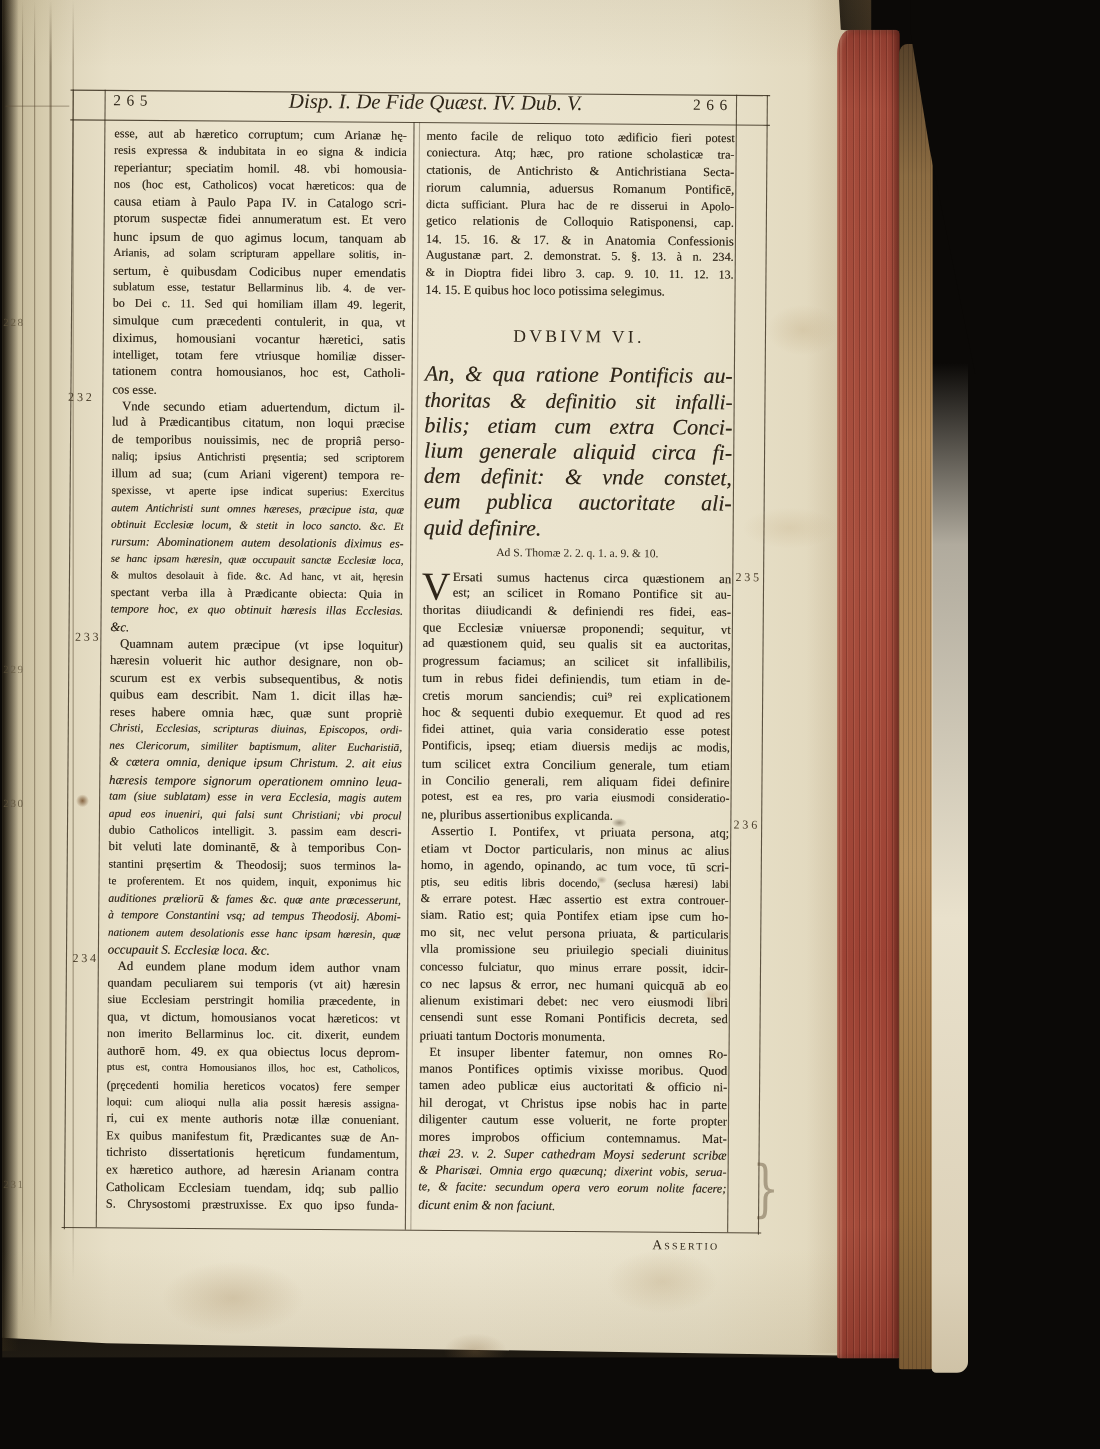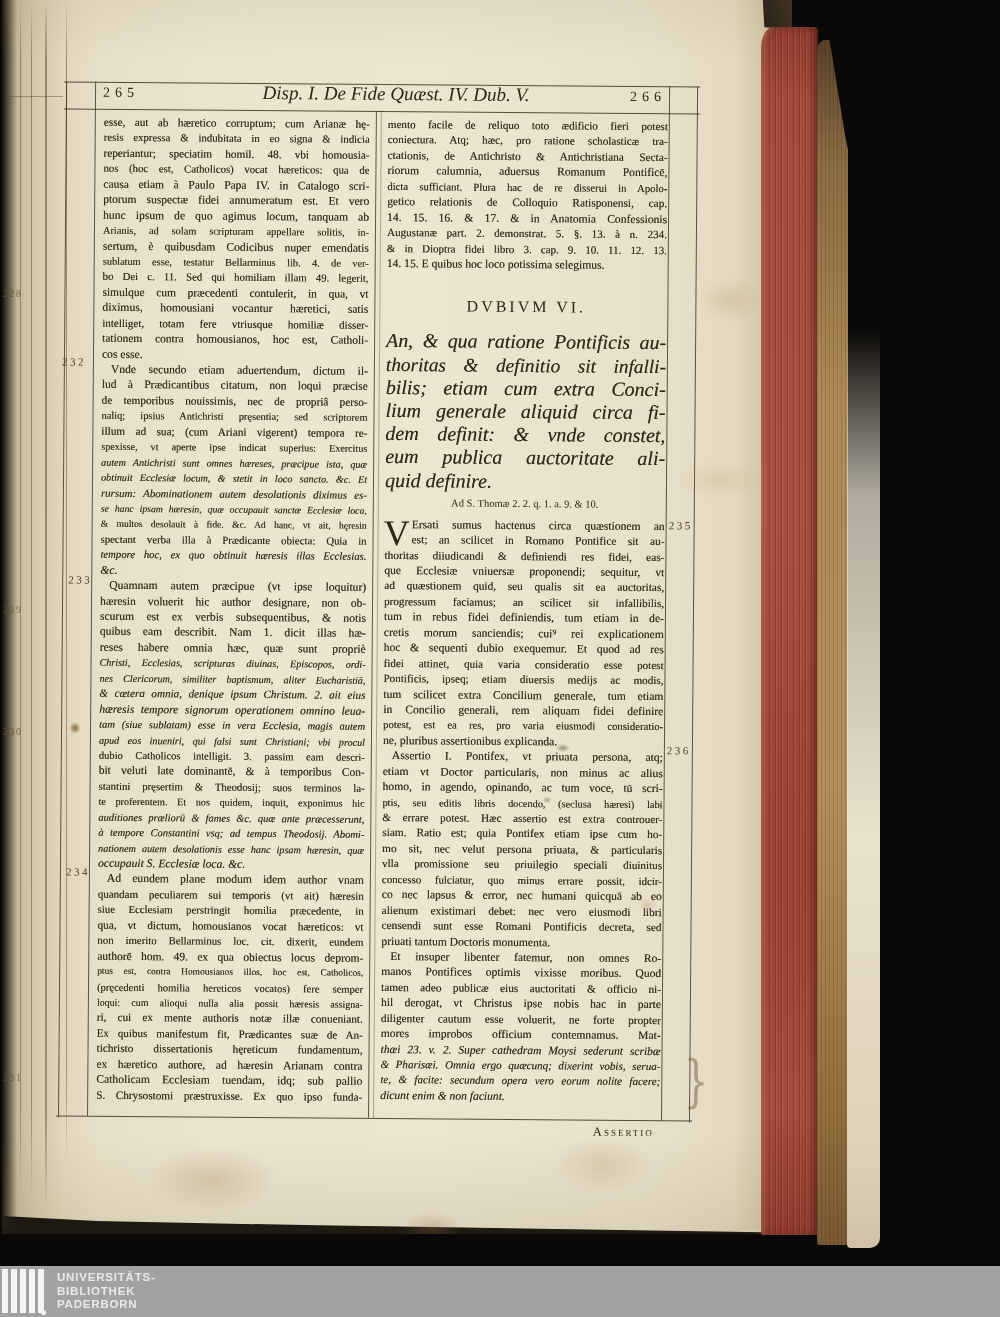--- a/index.html
+++ b/index.html
@@ -302,29 +302,14 @@
     <div id="brace">}</div>
   </div>
 
   <div id="texture"></div>
 
   <div id="redge"></div>
   <div id="tedge"></div>
   <div id="wedge"></div>
   <div id="trblack"></div>
 
-  <div id="wmband">
-    <div id="logo">
-      <div class="bar" id="bar1"></div>
-      <div class="bar" id="bar2"></div>
-      <div class="bar" id="bar3"></div>
-      <div class="bar" id="bar4"></div>
-      <div class="bar" id="bar5"></div>
-      <div id="dot"></div>
-    </div>
-    <div id="wmtext">
-      <div>UNIVERSITÄTS-</div>
-      <div>BIBLIOTHEK</div>
-      <div>PADERBORN</div>
-    </div>
-  </div>
 
 </div>
 
 </body></html>

